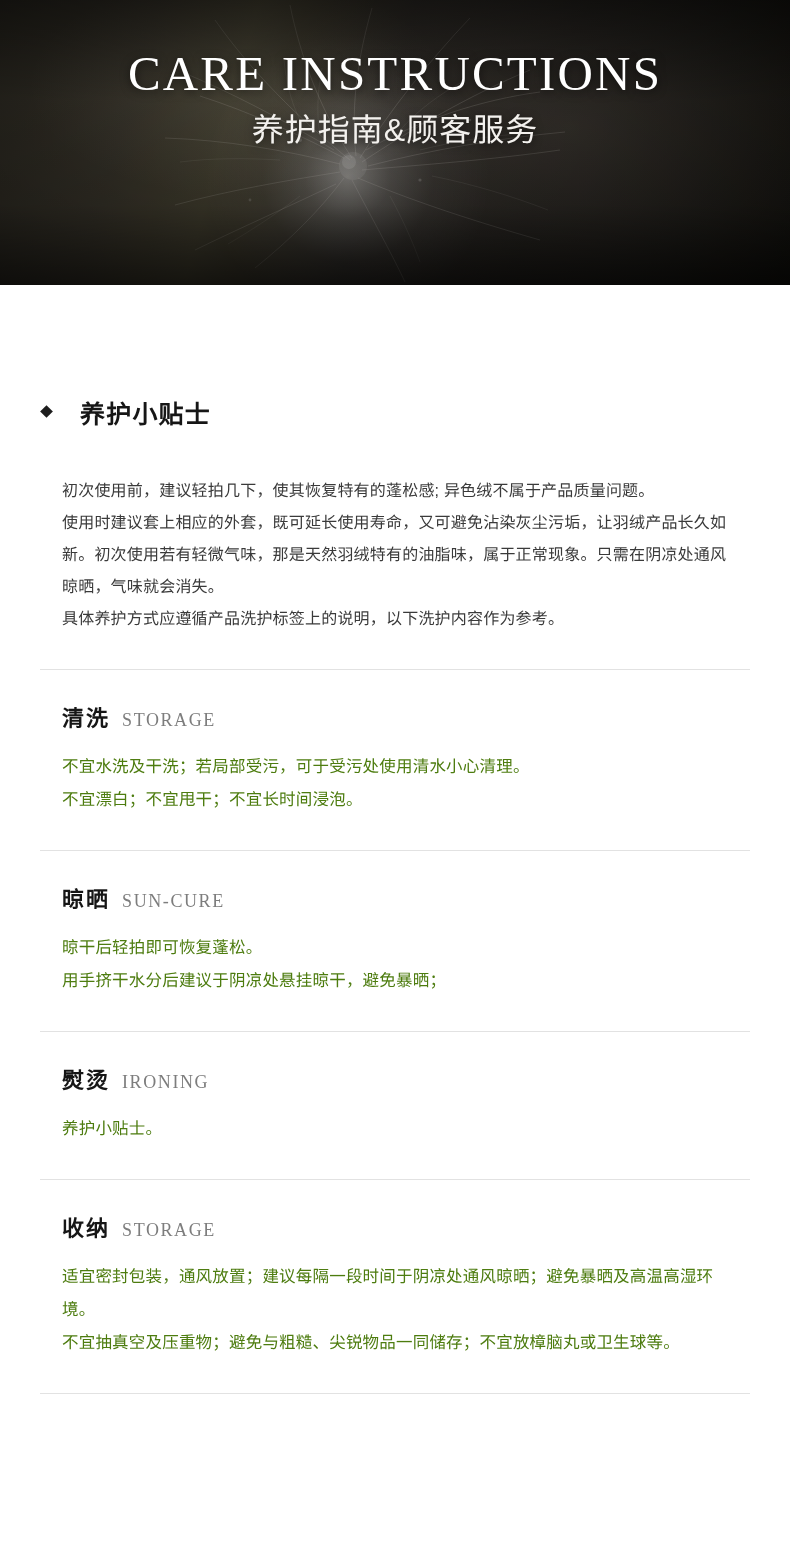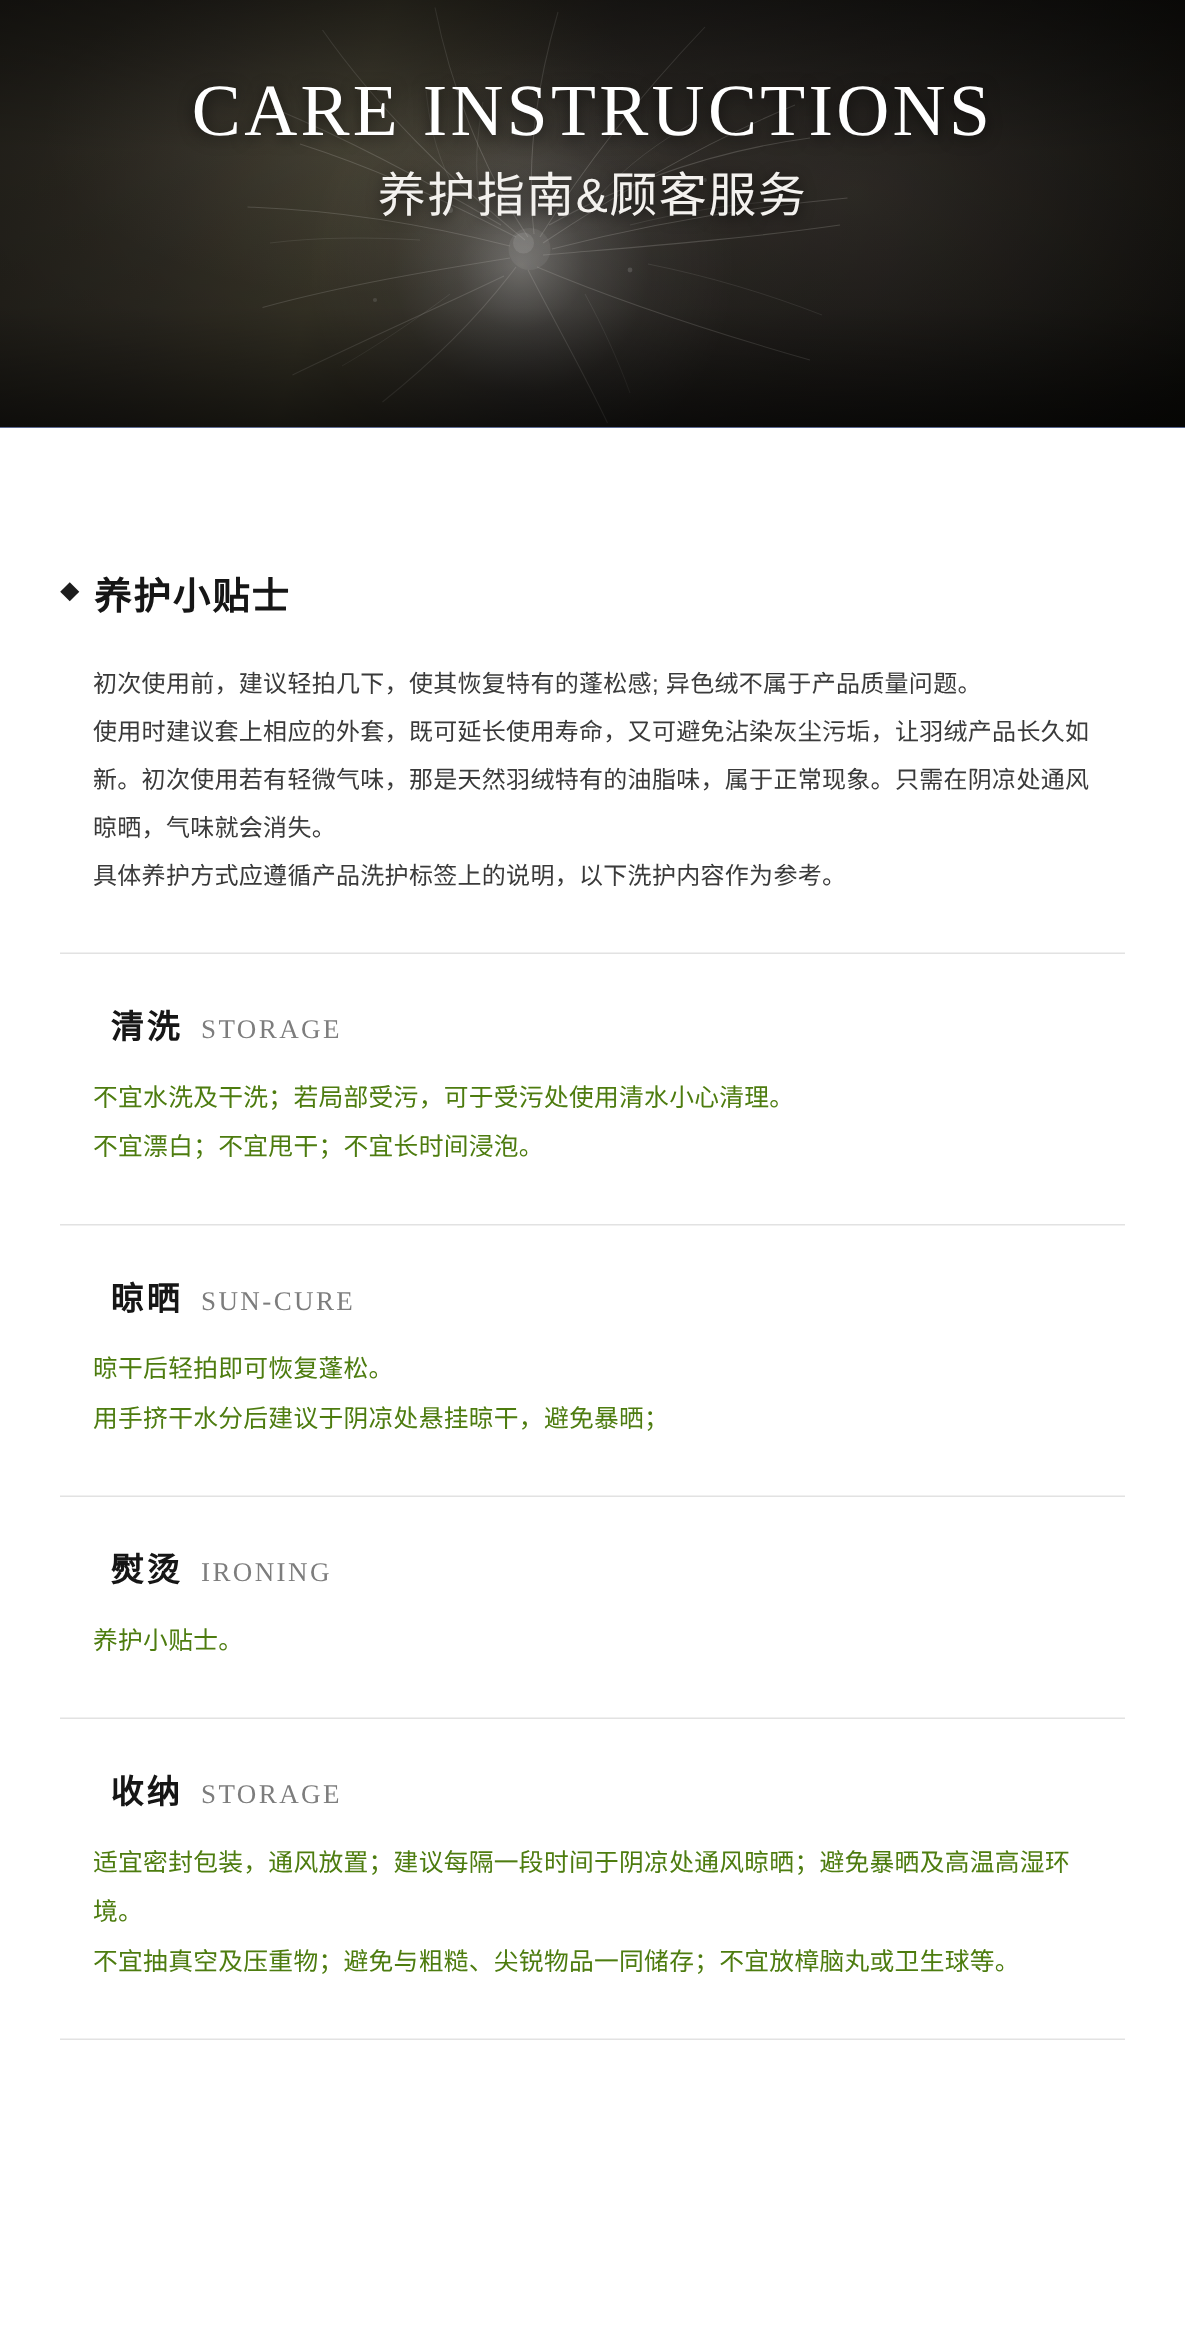--- a/index.html
+++ b/index.html
@@ -14,21 +14,21 @@
     color: #2b2b2b;
     -webkit-font-smoothing: antialiased;
   }
 
   
   .hero {
     position: relative;
     width: 790px;
     height: 285px;
     overflow: hidden;
-    background: #1d4ed8;
+    background: #ec4899;
   }
   .hero-bg {
     position: absolute;
     inset: 0;
     background:
       radial-gradient(circle at 44% 62%, rgba(255,255,255,0.42) 0%, rgba(255,255,255,0.18) 9%, rgba(255,255,255,0.05) 18%, rgba(255,255,255,0) 30%),
       radial-gradient(ellipse 300px 160px at 30% 30%, rgba(210,200,180,0.10) 0%, rgba(0,0,0,0) 70%),
       radial-gradient(ellipse 420px 280px at 72% 45%, rgba(120,110,95,0.28) 0%, rgba(0,0,0,0) 72%),
       linear-gradient(105deg, #2e2b22 0%, #3a362b 18%, #46412f 30%, #2a2722 48%, #1d1b18 68%, #15140f 100%);
     filter: saturate(0.9);
@@ -84,21 +84,21 @@
     padding-left: 2px;
   }
   .diamond {
     width: 9px; height: 9px;
     background: #1d1d1d;
     transform: rotate(45deg);
     flex: 0 0 auto;
     margin-bottom: 2px;
   }
   .section-head h2 {
-    margin: 0;
+    margin: 17px;
     font-size: 25px;
     font-weight: 700;
     letter-spacing: 1.2px;
     color: #161616;
   }
 
   .para-block {
     padding: 0 22px 0 22px;
     font-size: 16px;
     line-height: 2.0;
@@ -113,21 +113,21 @@
     margin: 34px 0 0 0;
   }
 
   .care-item {
     padding: 0 22px;
   }
   .care-title {
     display: flex;
     align-items: baseline;
     gap: 12px;
-    margin: 30px 0 18px 12px;
+    margin: 30px 0 18px 0;
   }
   .care-cn {
     font-size: 22px;
     font-weight: 700;
     color: #161616;
     letter-spacing: 2px;
   }
   .care-en {
     font-family: "Liberation Serif", "DejaVu Serif", serif;
     font-size: 18px;

